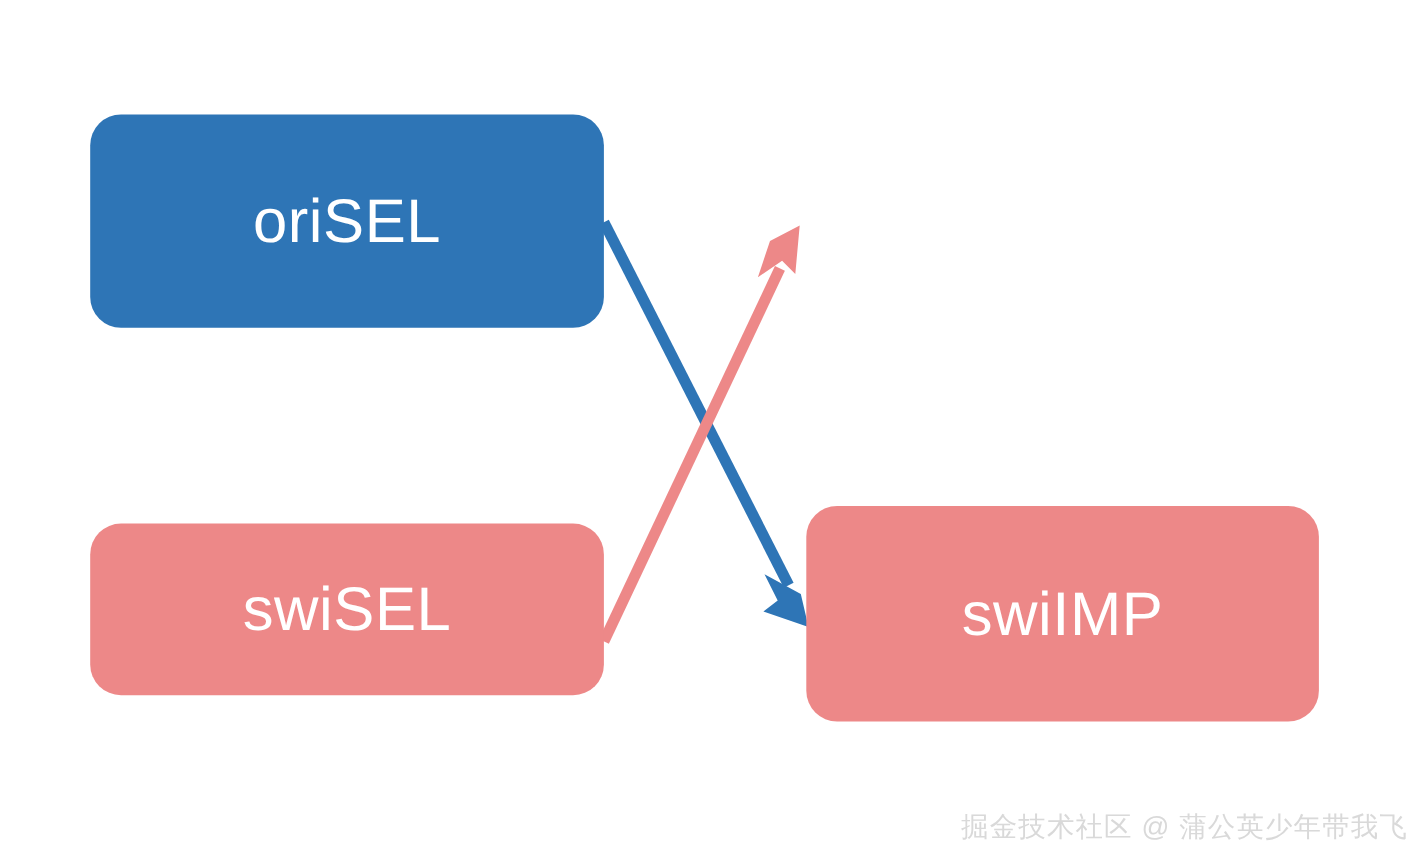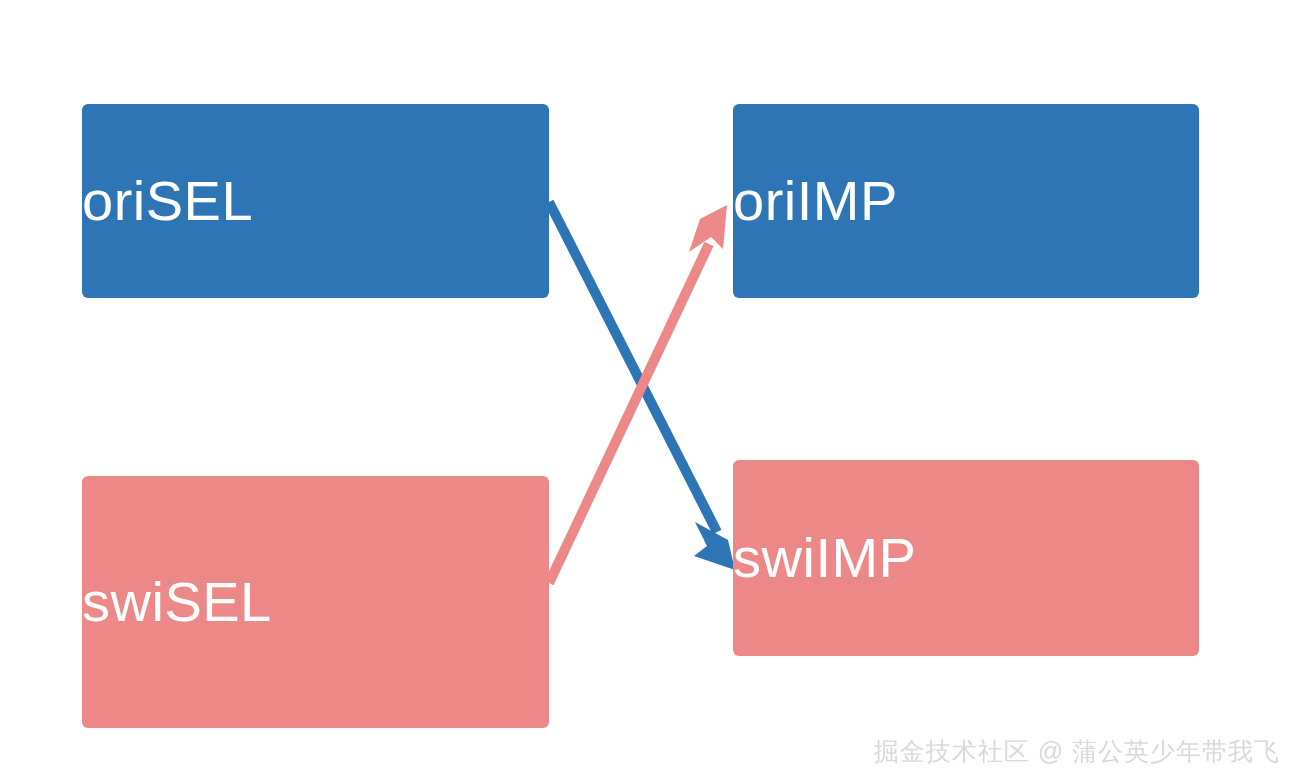--- a/index.html
+++ b/index.html
@@ -14,42 +14,43 @@
     position: relative;
     width: 1298px;
     height: 782px;
     background: #ffffff;
     overflow: hidden;
   }
   .node {
     position: absolute;
     display: flex;
     align-items: center;
-    border-radius: 6px;
+    justify-content: center;
+    border-radius: 28px;
     box-sizing: border-box;
     user-select: none;
   }
   .node-label {
     color: #ffffff;
     font-size: 56px;
     font-weight: 400;
     letter-spacing: 0.5px;
     line-height: 1;
     white-space: nowrap;
   }
   #node-orisel {
     left: 82px;  top: 104px;  width: 467px; height: 194px;
     background: #2E75B6;
   }
   #node-oriimp {
     left: 733px; top: 104px;  width: 466px; height: 194px;
     background: #2E75B6;
   }
   #node-swisel {
-    left: 82px;  top: 476px;  width: 467px; height: 252px;
+    left: 82px;  top: 476px;  width: 467px; height: 156px;
     background: #ED8888;
   }
   #node-swiimp {
     left: 733px; top: 460px;  width: 466px; height: 196px;
     background: #ED8888;
   }
   #edge-layer {
     position: absolute;
     left: 0;
     top: 0;
@@ -84,23 +85,20 @@
     <g>
       <line x1="549" y1="583" x2="709" y2="244" stroke="#ED8888" stroke-width="10" stroke-linecap="butt"></line>
       <polygon points="727,205 723,249 711,237 689,252 700,219" fill="#ED8888"></polygon>
     </g>
   </svg>
 
   <div class="node" id="node-orisel">
     <span class="node-label">oriSEL</span>
   </div>
 
-  <div class="node" id="node-oriimp">
-    <span class="node-label">oriIMP</span>
-  </div>
 
   <div class="node" id="node-swisel">
     <span class="node-label">swiSEL</span>
   </div>
 
   <div class="node" id="node-swiimp">
     <span class="node-label">swiIMP</span>
   </div>
 
   <div id="watermark">掘金技术社区 @ 蒲公英少年带我飞</div>

